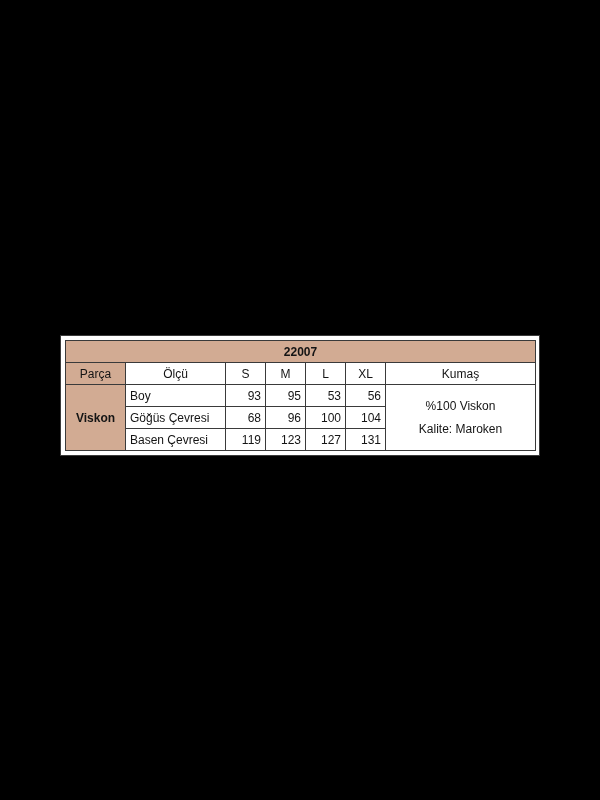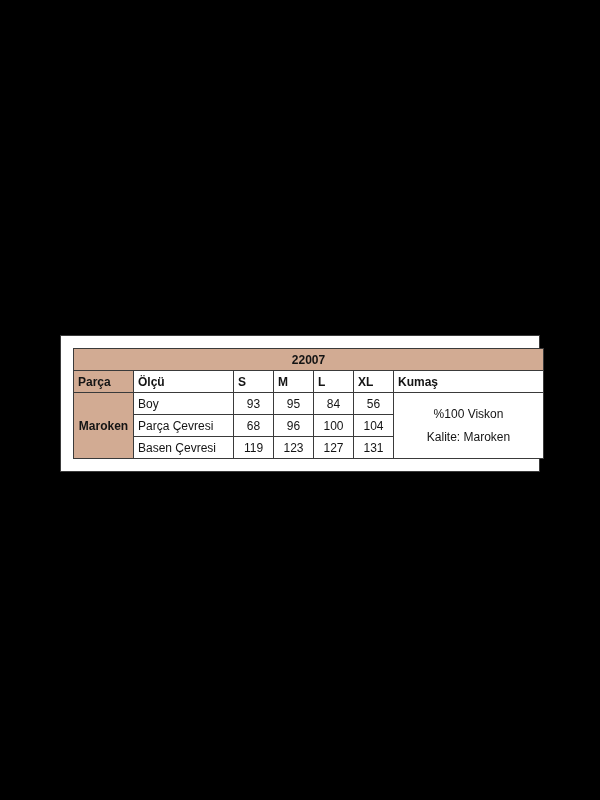--- a/index.html
+++ b/index.html
@@ -15,21 +15,21 @@
     overflow: hidden;
   }
   #size-table-wrap {
     position: absolute;
     left: 60px;
     top: 335px;
     width: 480px;
     background: #ffffff;
     border: 1px solid #3a3a3a;
     box-sizing: border-box;
-    padding: 12px;
+    padding: 4px;
   }
   table.size-table {
     border-collapse: collapse;
     width: 100%;
     table-layout: fixed;
     background: #ffffff;
   }
   table.size-table td {
     border: 1px solid #3a3a3a;
     font-size: 12px;
@@ -42,22 +42,22 @@
   
   .title-cell {
     background: #d2ab93;
     text-align: center;
     font-weight: bold;
     font-size: 13px;
     height: 24px;
   }
   
   .hdr {
-    text-align: left;
-    font-weight: bold;
+    text-align: center;
+    font-weight: normal;
     font-size: 13px;
     background: #ffffff;
     height: 24px;
   }
   .hdr.tan {
     background: #d2ab93;
   }
   
   .col-part   { width: 60px; }
   .col-meas   { width: 100px; }
@@ -70,21 +70,21 @@
     font-weight: bold;
     font-size: 13px;
   }
   .meas-cell {
     text-align: left;
     font-size: 12px;
     padding-left: 5px;
     margin-top: 20px;
   }
   .val-cell {
-    text-align: center;
+    text-align: right;
     font-size: 12px;
   }
   .fabric-cell {
     text-align: center;
     font-size: 12px;
     padding-left: 5px;
     line-height: 1.9;
   }
   .fabric-line { display: block; }
 </style>
@@ -109,33 +109,33 @@
       <tr>
         <td class="hdr tan">Parça</td>
         <td class="hdr">Ölçü</td>
         <td class="hdr">S</td>
         <td class="hdr">M</td>
         <td class="hdr">L</td>
         <td class="hdr">XL</td>
         <td class="hdr">Kumaş</td>
       </tr>
       <tr>
-        <td class="part-cell" rowspan="3">Maroken</td>
+        <td class="part-cell" rowspan="3">Viskon</td>
         <td class="meas-cell">Boy</td>
         <td class="val-cell">93</td>
         <td class="val-cell">95</td>
-        <td class="val-cell">84</td>
+        <td class="val-cell">53</td>
         <td class="val-cell">56</td>
         <td class="fabric-cell" rowspan="3">
           <span class="fabric-line">%100 Viskon</span>
           <span class="fabric-line">Kalite: Maroken</span>
         </td>
       </tr>
       <tr>
-        <td class="meas-cell">Parça Çevresi</td>
+        <td class="meas-cell">Göğüs Çevresi</td>
         <td class="val-cell">68</td>
         <td class="val-cell">96</td>
         <td class="val-cell">100</td>
         <td class="val-cell">104</td>
       </tr>
       <tr>
         <td class="meas-cell">Basen Çevresi</td>
         <td class="val-cell">119</td>
         <td class="val-cell">123</td>
         <td class="val-cell">127</td>

